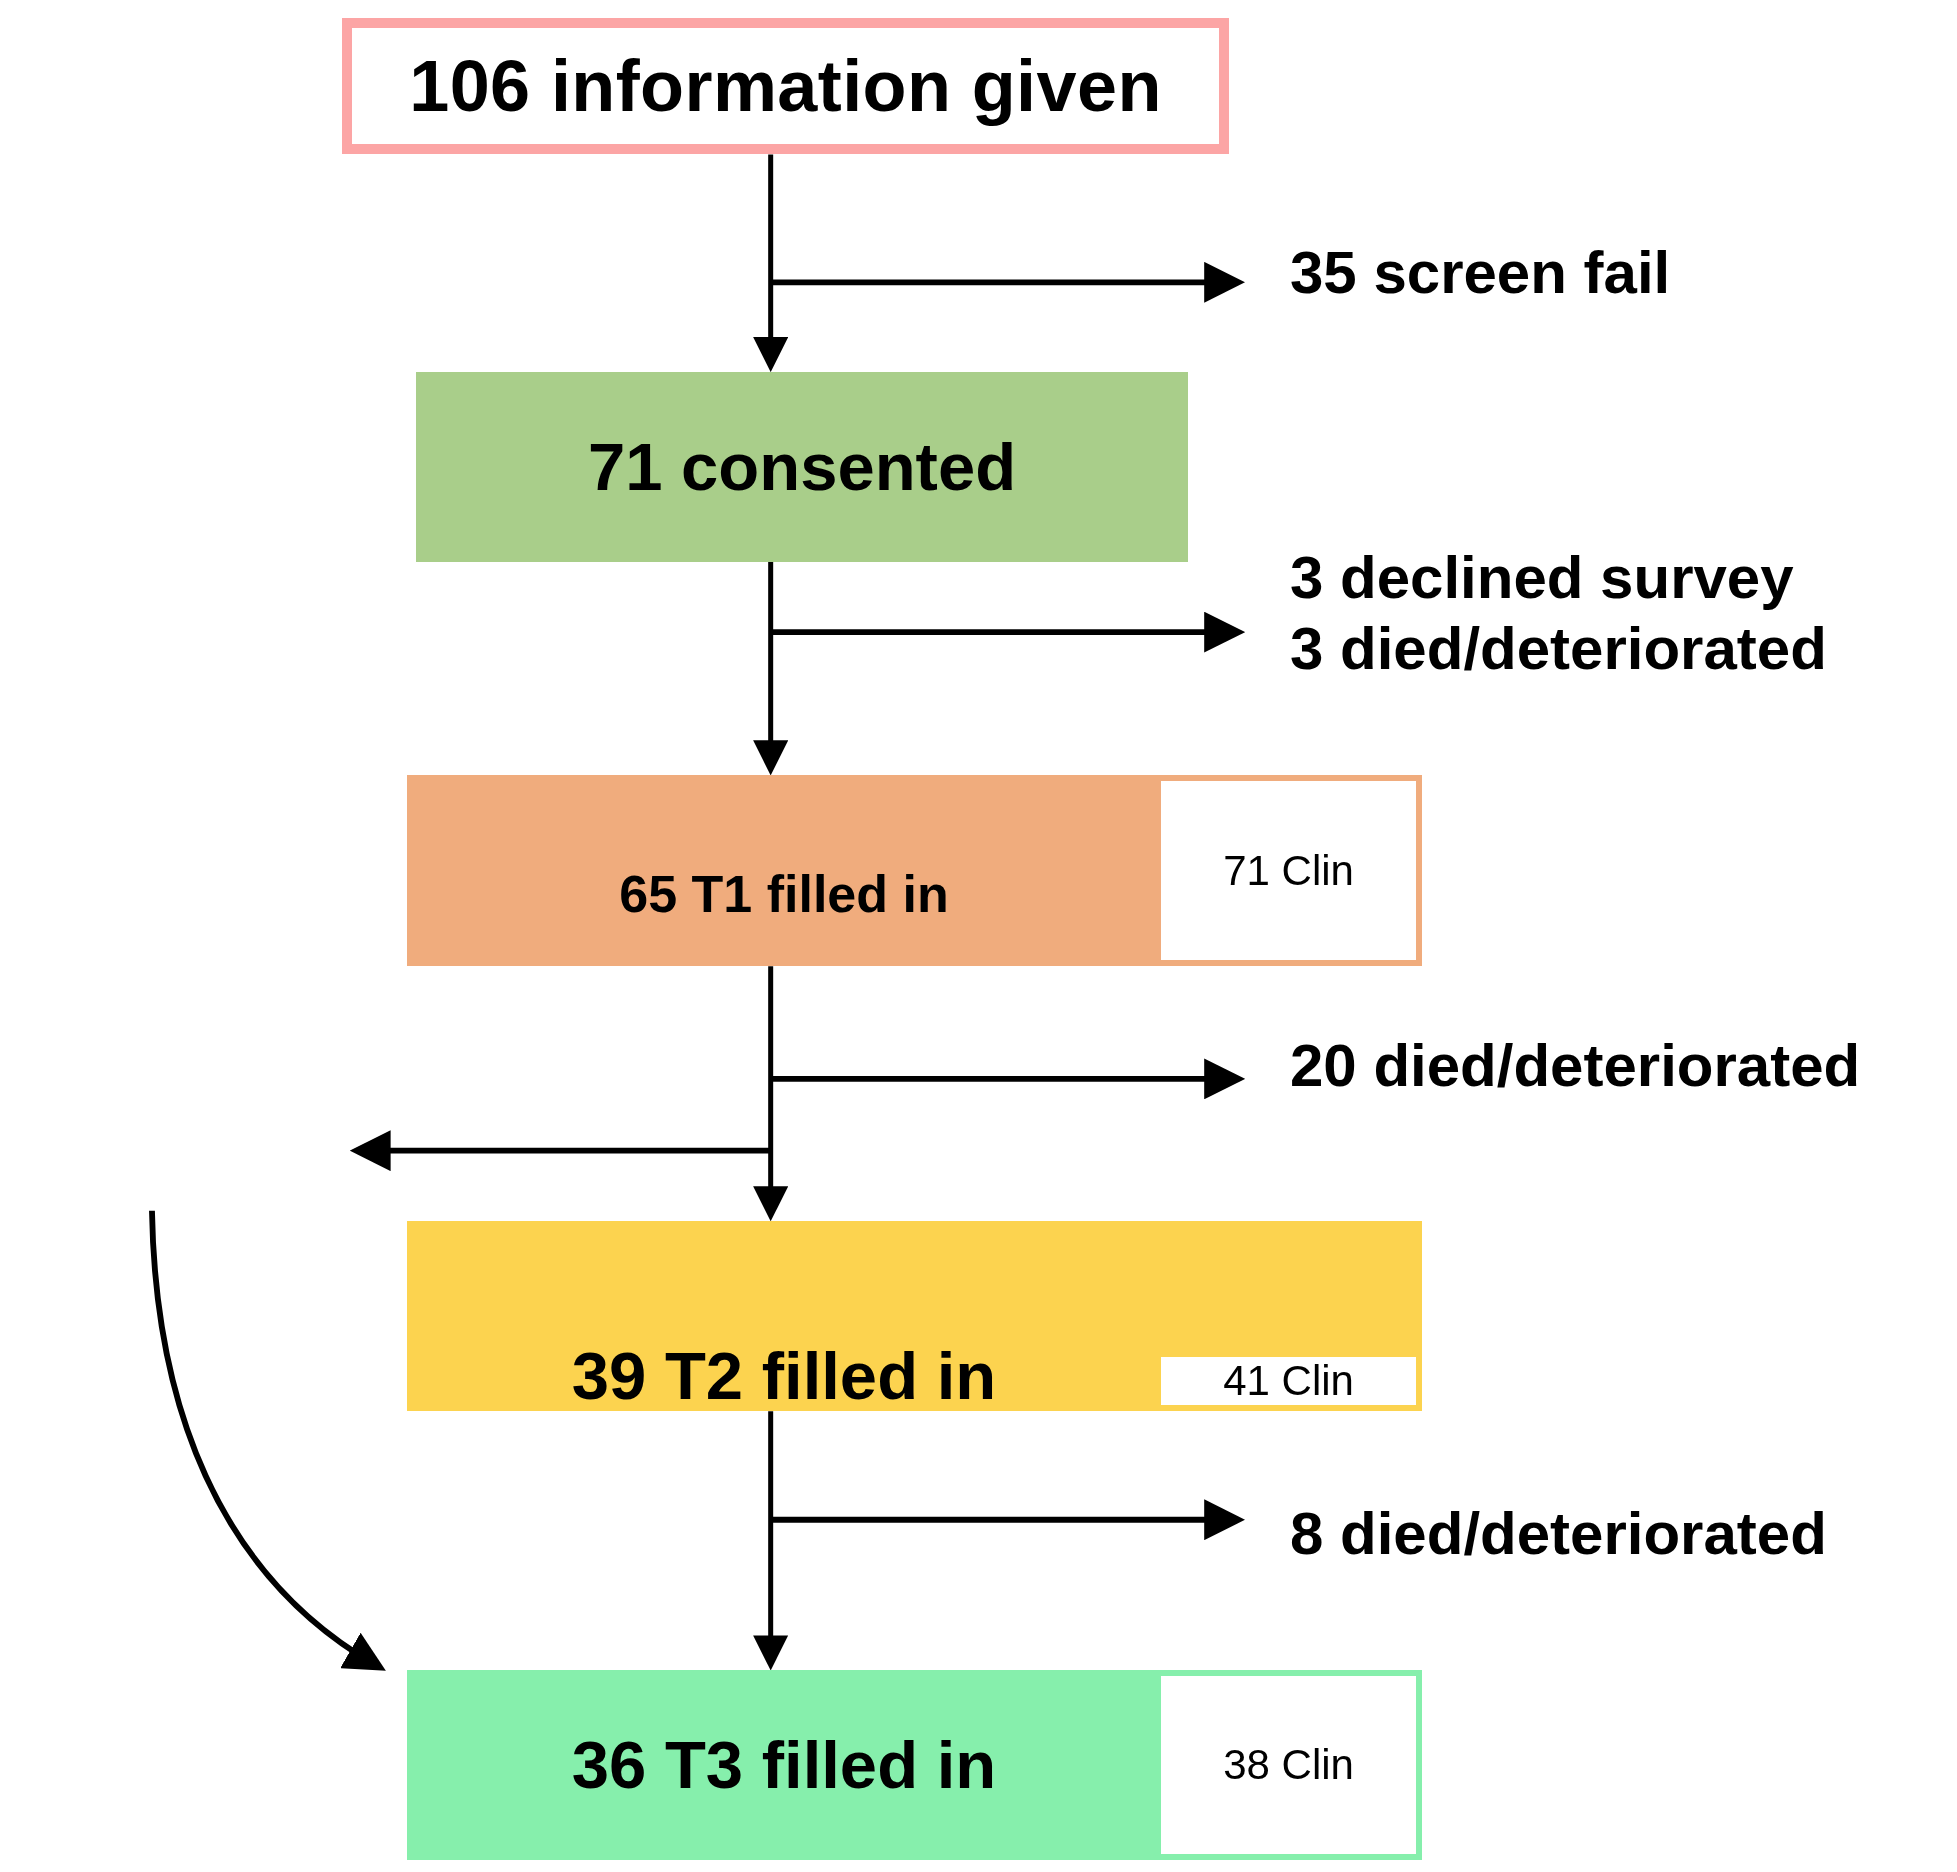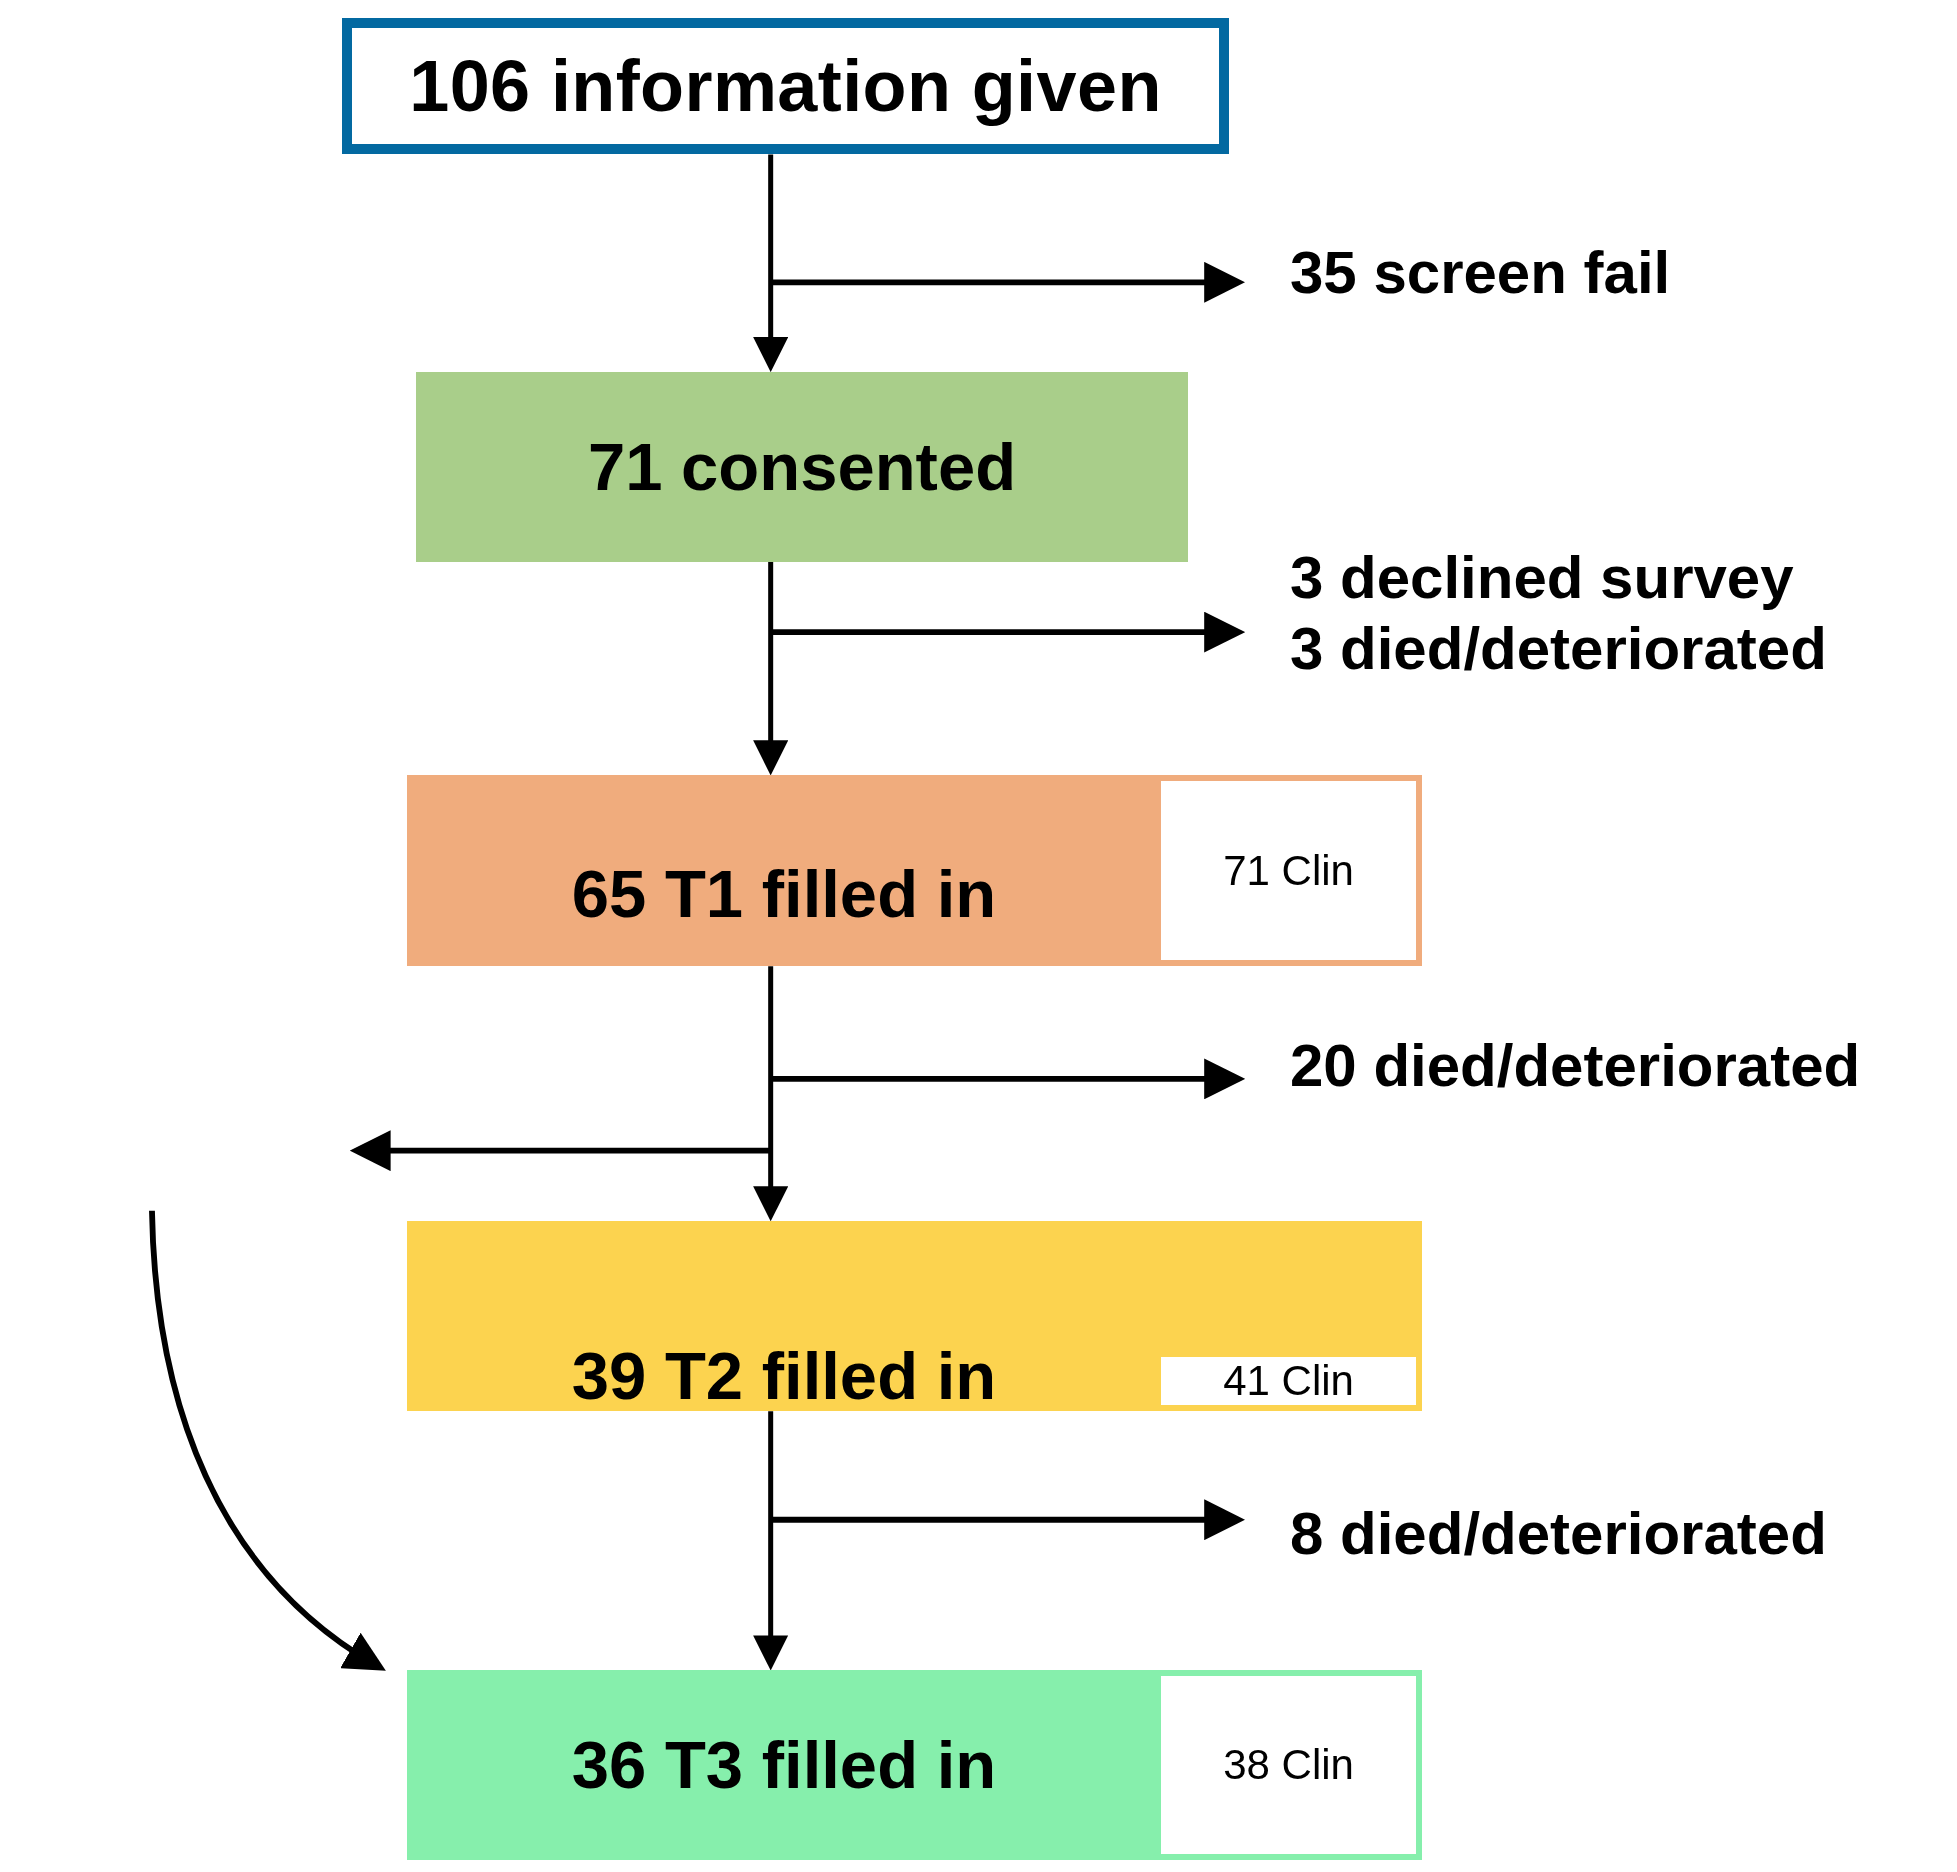--- a/index.html
+++ b/index.html
@@ -38,21 +38,21 @@
     line-height: 1.05;
     white-space: nowrap;
   }
 
   #box-info {
     left: 342px;
     top: 18.4px;
     width: 887px;
     height: 136px;
     background: #ffffff;
-    border: 10px solid #0369a1;
+    border: 10px solid #fca5a5;
   }
   #box-info .node-label { font-size: 72px; letter-spacing: 0.4px; }
 
   #box-consented {
     left: 416px;
     top: 372px;
     width: 772px;
     height: 190px;
     background: #a9ce8a;
   }
@@ -85,21 +85,21 @@
     white-space: nowrap;
   }
 
   #box-t1 {
     left: 407px;
     top: 775px;
     width: 1015px;
     height: 191px;
     background: #f0ac7d;
   }
-  #box-t1 .node-label { font-size: 67px; margin-top: 48px; }
+  #box-t1 .node-label { font-size: 52px; margin-top: 48px; }
 
   #box-t2 {
     left: 407px;
     top: 1221px;
     width: 1015px;
     height: 190px;
     background: #fcd34f;
     align-items: flex-end;
   }
   #box-t2 .node-label { font-size: 67px; }

